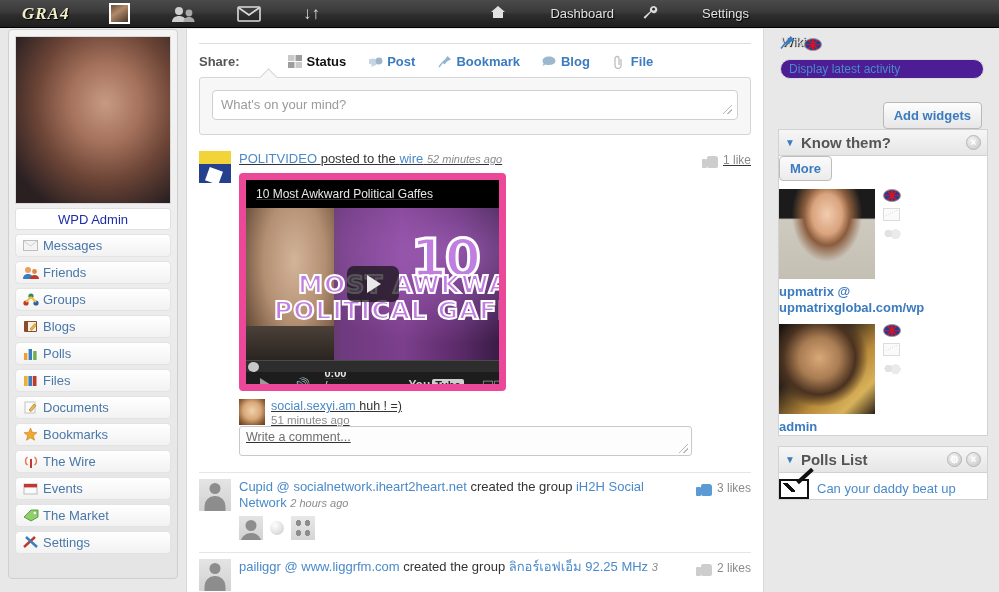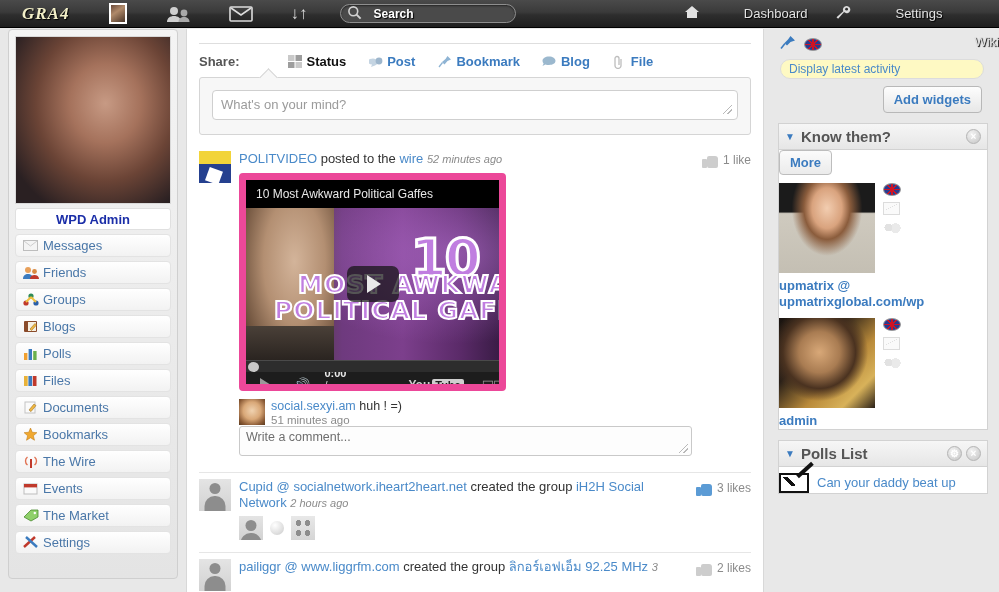--- a/index.html
+++ b/index.html
@@ -87,21 +87,21 @@
     border: 1px solid #d9d9d9;
   }
   #profile-name {
     margin-top: 4px;
     height: 22px; line-height: 22px;
     text-align: center;
     background: #fff;
     border: 1px solid #e0e0e0;
     border-radius: 3px;
     color: #1b2ea8;
-    font-weight: bold;
+    font-weight: normal;
     font-size: 13px;
   }
   .nav-item {
     margin-top: 4px;
     height: 23px;
     background: linear-gradient(to bottom,#ffffff,#f2f2f2);
     border: 1px solid #e3e3e3;
     border-radius: 4px;
     display: flex; align-items: center;
     padding-left: 6px;
@@ -166,21 +166,21 @@
     position: absolute; right: 3px; bottom: 2px;
     width: 9px; height: 9px;
     background:
       linear-gradient(135deg, transparent 45%, #b9b9b9 45%, #b9b9b9 55%, transparent 55%),
       linear-gradient(135deg, transparent 70%, #b9b9b9 70%, #b9b9b9 80%, transparent 80%);
   }
 
   
   #feed { margin: 10px 12px 0 12px; }
   .feed-item { padding: 6px 0 4px 0; border-top: 1px solid #e6e6e6; display: flex; }
-  .feed-item.first { border-top: none; }
+  .feed-item.first { border-top: none; text-decoration: underline; }
   .fi-avatar {
     width: 32px; height: 32px; flex: 0 0 32px; margin-right: 8px;
   }
   .av-generic {
     background: linear-gradient(to bottom,#e4e4e4,#d2d2d2);
     position: relative; overflow: hidden;
   }
   .av-generic:before {
     content:""; position:absolute; left:50%; top:4px;
     transform:translateX(-50%);
@@ -336,22 +336,22 @@
     width: 18px; height: 13px; border-radius: 50%;
     background:
       linear-gradient(to bottom, transparent 44%, #cf1425 44%, #cf1425 56%, transparent 56%),
       linear-gradient(to right, transparent 42%, #cf1425 42%, #cf1425 58%, transparent 58%),
       linear-gradient(45deg, transparent 45%, #cf1425 45%, #cf1425 55%, transparent 55%),
       linear-gradient(-45deg, transparent 45%, #cf1425 45%, #cf1425 55%, transparent 55%),
       #2a3b8f;
     border: 1px solid #9a9a9a;
   }
   #rc-activity {
-    margin: 6px 6px 0 8px; height: 20px; line-height: 19px;
-    background: #fef9c3; border: 1px solid #dcdcdc; border-radius: 10px;
+    margin: 6px 6px 16px 8px; height: 20px; line-height: 19px;
+    background: #4c1d95; border: 1px solid #dcdcdc; border-radius: 10px;
     color: #4a8ac9; font-size: 12px; padding-left: 8px;
   }
   #add-widgets {
     margin: 7px 8px 0 0; float: right;
     background: linear-gradient(to bottom,#fdfdfd,#e7e7e7);
     border: 1px solid #b8b8b8; border-radius: 4px;
     color: #3b7bbf; font-weight: bold; font-size: 13px;
     padding: 5px 10px; cursor: pointer;
   }
   .widget { margin: 0 2px 10px 6px; clear: both; }
@@ -438,29 +438,20 @@
 
   <div class="tb-icon" id="tb-mail">
     <svg width="24" height="16" viewBox="0 0 24 16" aria-hidden="true">
       <rect x="1" y="1" width="22" height="14" rx="1" fill="none" stroke="#dcdcdc" stroke-width="1.6"></rect>
       <path d="M2 2 L12 9 L22 2" fill="none" stroke="#dcdcdc" stroke-width="1.6"></path>
     </svg>
   </div>
 
   <div class="tb-icon" id="tb-sort">↓↑</div>
 
-  <div id="search-box">
-    <span class="mag">
-      <svg width="15" height="15" viewBox="0 0 15 15" aria-hidden="true">
-        <circle cx="6.3" cy="6.3" r="4.4" fill="none" stroke="#d2d2d2" stroke-width="1.6"></circle>
-        <line x1="9.6" y1="9.6" x2="13.6" y2="13.6" stroke="#d2d2d2" stroke-width="2"></line>
-      </svg>
-    </span>
-    <span id="search-input-txt">Search</span>
-  </div>
 
   <div class="tb-right" id="tb-dashboard">
     <span>
       <svg width="16" height="14" viewBox="0 0 16 14" aria-hidden="true">
         <path d="M8 1 L15 7 L13 7 L13 13 L3 13 L3 7 L1 7 Z" fill="#e2e2e2"></path>
       </svg>
     </span>
     <span class="lbl">Dashboard</span>
   </div>
 

